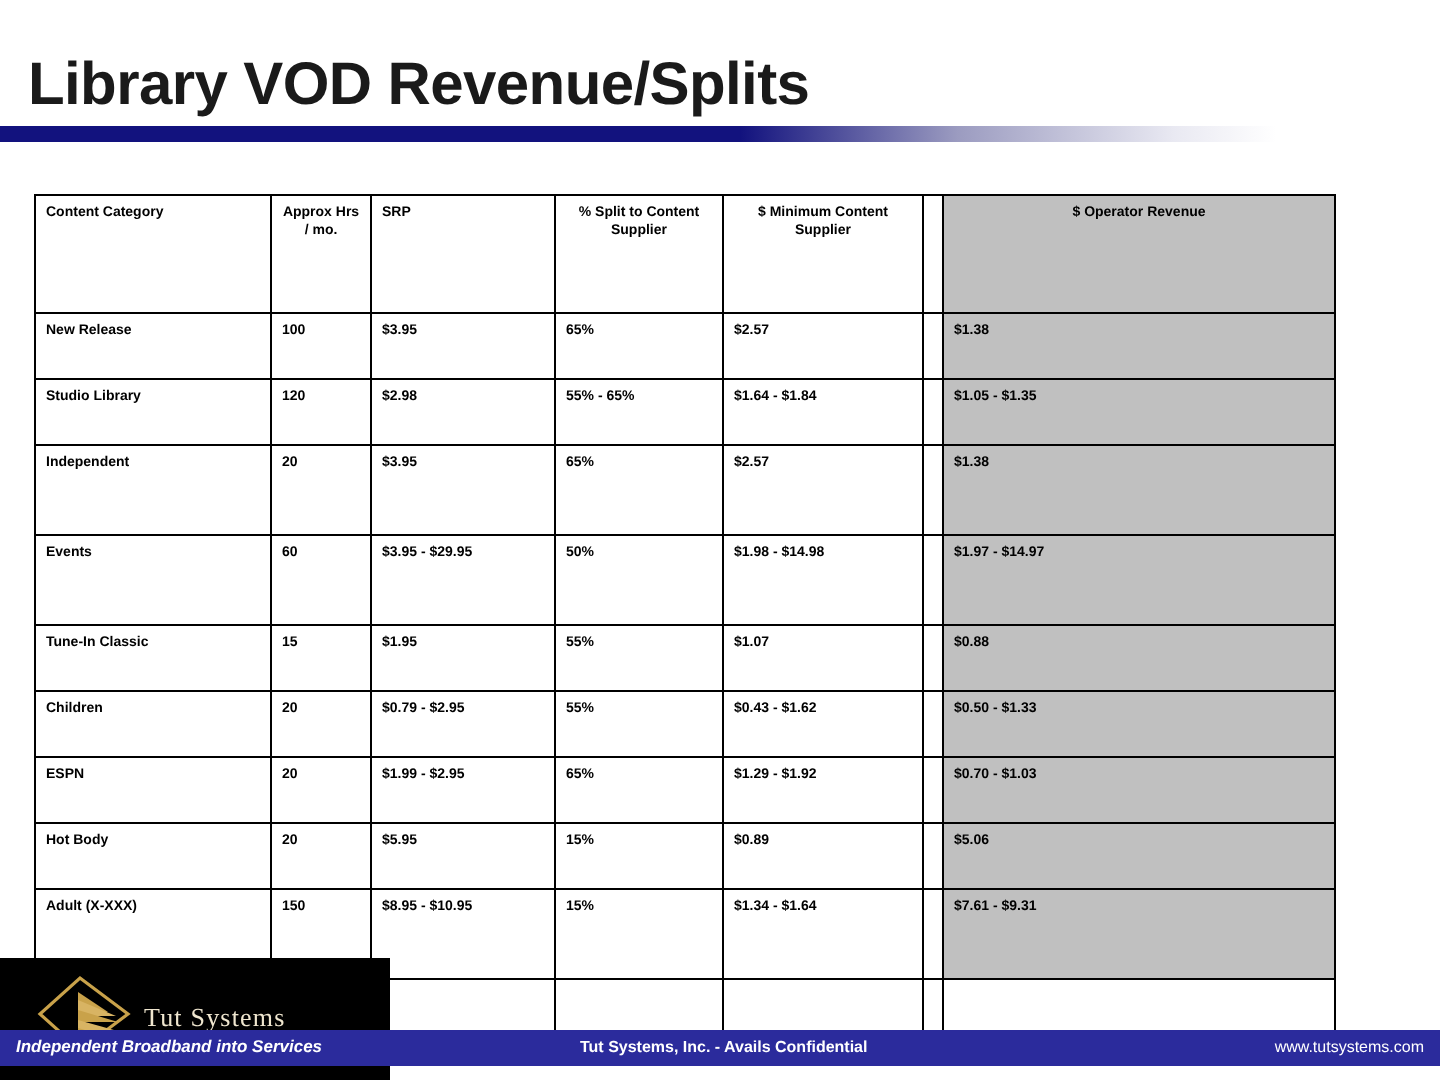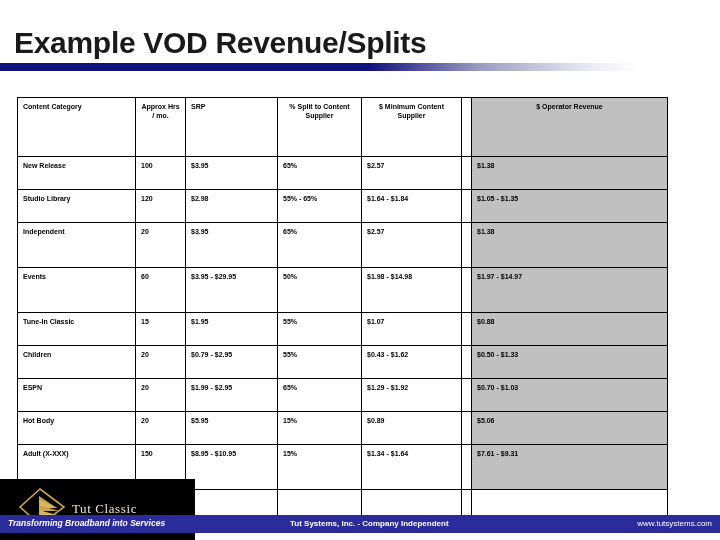--- a/index.html
+++ b/index.html
@@ -142,21 +142,21 @@
   #footer-black-tail{
     position:absolute;
     left:0; top:533px;
     width:195px; height:7px;
     background:#000000;
   }
 </style>
 </head>
 <body>
 
-<div id="slide-title">Example VOD Revenue/Splits</div>
+<div id="slide-title">Library VOD Revenue/Splits</div>
 <div id="title-rule"></div>
 
 <table id="revenue-table">
   <colgroup>
     <col class="col-cat">
       <col class="col-hrs">
       <col class="col-srp">
     <col class="col-split">
       <col class="col-min">
       <col class="col-gap">
@@ -273,19 +273,19 @@
 <div id="footer-logo-block">
   <svg id="logo-mark" viewBox="0 0 48 40">
     <polygon points="22,2 46,20 22,38 2,20" fill="none" stroke="#c9a24a" stroke-width="1.6"></polygon>
     <path d="M20 8 L38 20 L20 32 Z" fill="#000"></path>
     <path d="M21 9 L36 19 L21 19 Z" fill="#c9a24a"></path>
     <path d="M21 13 L40 21 L21 21 Z" fill="#d8b463"></path>
     <path d="M21 18 L41 24 L21 24 Z" fill="#c9a24a"></path>
     <path d="M21 23 L39 28 L21 28 Z" fill="#d8b463"></path>
     <path d="M21 27 L35 31 L21 31 Z" fill="#c9a24a"></path>
   </svg>
-  <div id="logo-text">Tut Classic</div>
+  <div id="logo-text">Tut Systems</div>
 </div>
 <div id="footer-bar"></div>
-<div id="tagline">Transforming Broadband into Services</div>
-<div id="footer-confidential">Tut Systems, Inc. - Company Independent</div>
+<div id="tagline">Independent Broadband into Services</div>
+<div id="footer-confidential">Tut Systems, Inc. - Avails Confidential</div>
 <div id="footer-url">www.tutsystems.com</div>
 <div id="footer-black-tail"></div>
 
 </body></html>

